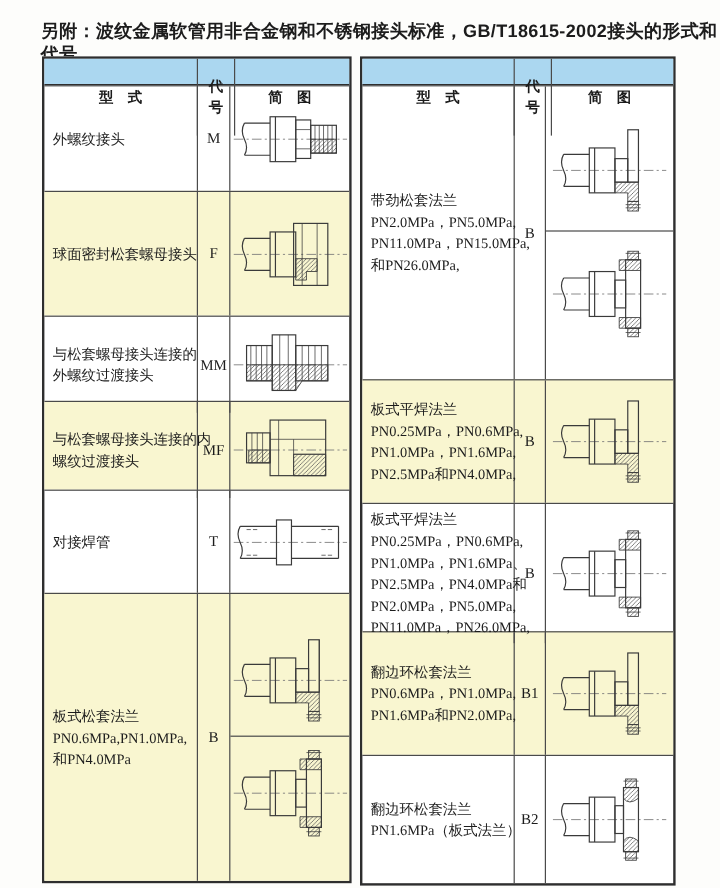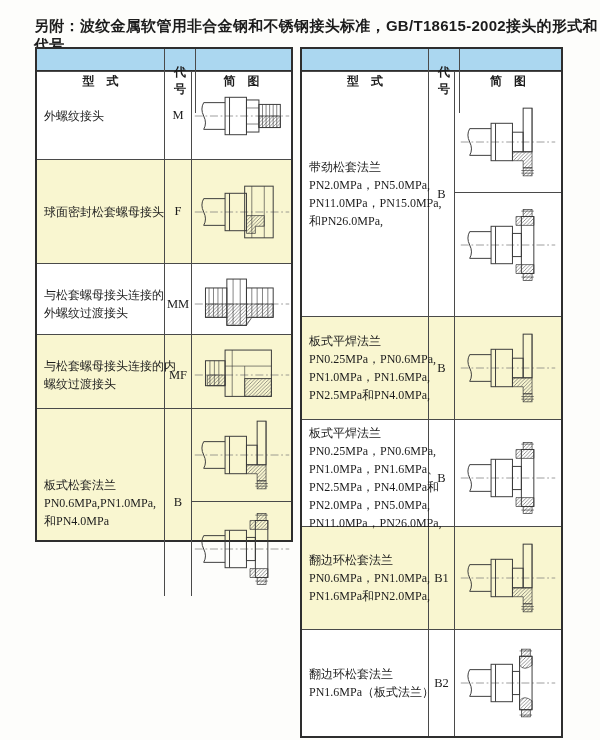--- a/index.html
+++ b/index.html
@@ -142,22 +142,44 @@
             <path d="M58 46 h30 v20 h-30 z" fill="url(#h3)" stroke="#3a3a3a" stroke-width="0.8"></path>
             <rect x="14" y="26" width="22" height="28" fill="none" stroke="#3a3a3a" stroke-width="1.1"></rect>
             <path d="M19 26 V54 M24 26 V54 M29 26 V54" stroke="#3a3a3a" stroke-width="0.7" fill="none"></path>
             <rect x="36" y="14" width="52" height="52" fill="none" stroke="#3a3a3a" stroke-width="1.1"></rect>
             <path d="M36 32 H88 M44 14 V66 M58 32 V66 M58 46 H88" stroke="#3a3a3a" stroke-width="0.7" fill="none"></path>
           </svg>
         </div>
     </div>
   </div>
 
-
-  <div class="row hl" style="height:132px">
+  <div class="row" style="height:86px">
+    <div class="cell ct">
+      <span class="ln">对接焊管</span>
+    </div>
+    <div class="cell cc code">T</div>
+    <div class="cell cd">
+      <div class="dia" style="height:100%">
+          <svg viewBox="0 0 110 84" width="98" height="80" preserveAspectRatio="xMidYMid meet">
+            <defs>
+              <pattern id="h4" width="4" height="4" patternUnits="userSpaceOnUse">
+                <path d="M0 4 L4 0" stroke="#555" stroke-width="0.7"></path>
+              </pattern>
+            </defs>
+            <path d="M2 42 H108" stroke="#777" stroke-width="0.8" fill="none" stroke-dasharray="9 3 2 3"></path>
+            <path d="M8 27 H42 M8 57 H42 M8 27 q-4 7 0 15 q4 8 0 15" fill="none" stroke="#3a3a3a" stroke-width="1.1"></path>
+            <rect x="42" y="21" width="14" height="42" fill="none" stroke="#3a3a3a" stroke-width="1.1"></rect>
+            <path d="M56 27 H100 M56 57 H100 M100 27 V57" fill="none" stroke="#3a3a3a" stroke-width="1.1"></path>
+            <path d="M14 30 h10 M14 54 h10 M84 30 h12 M84 54 h12" stroke="#3a3a3a" stroke-width="0.7" fill="none" stroke-dasharray="4 2"></path>
+          </svg>
+        </div>
+    </div>
+  </div>
+
+  <div class="row hl" style="height:240px">
     <div class="cell ct">
       <span class="ln">板式松套法兰</span>
       <span class="ln">PN0.6MPa,PN1.0MPa,</span>
       <span class="ln">和PN4.0MPa</span>
     </div>
     <div class="cell cc code">B</div>
     <div class="cell cd">
       <div class="dia" style="height:92px">
           <svg viewBox="0 0 110 84" width="98" height="80" preserveAspectRatio="xMidYMid meet">
             <defs>

